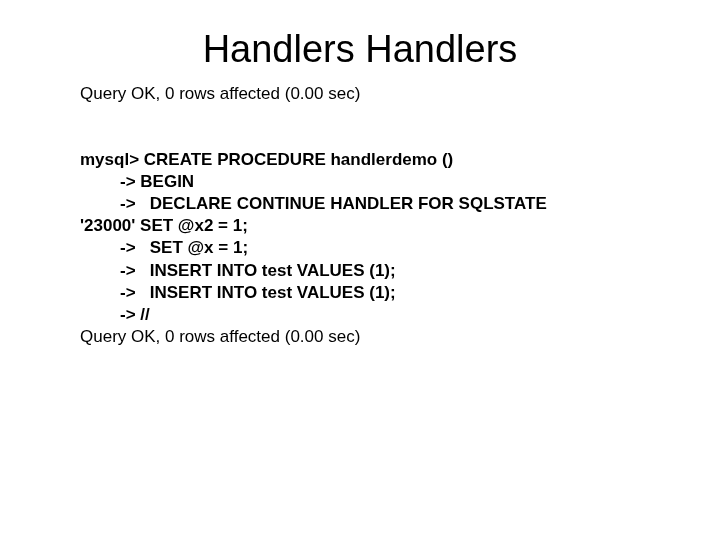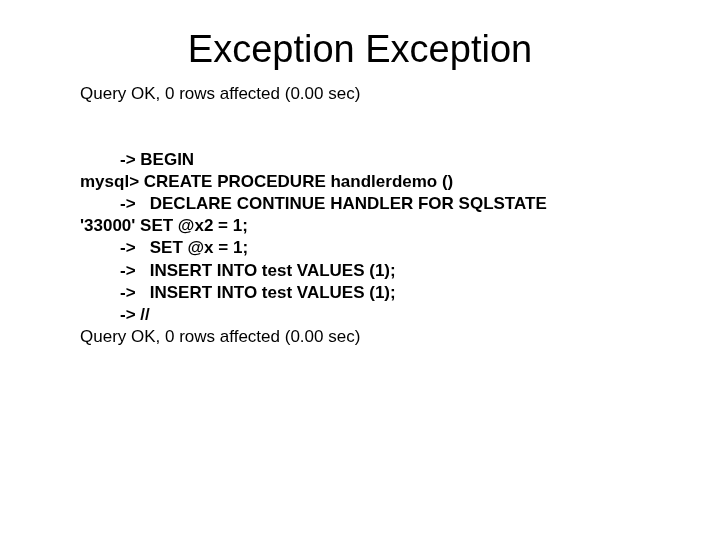--- a/index.html
+++ b/index.html
@@ -26,28 +26,28 @@
       display: block;
       white-space: pre;
     }
     .bold { font-weight: bold; }
     .gap { height: 22px; }
     .indent1 { padding-left: 40px; }
   </style>
 </head>
 <body>
 
-<h1 class="title">Exception Exception</h1>
+<h1 class="title">Handlers Handlers</h1>
 
 <div class="code-block">
   <span class="line">Query OK, 0 rows affected (0.00 sec)</span>
   <div class="gap"></div>
   <div class="gap"></div>
+  <span class="line bold">mysql&gt; CREATE PROCEDURE handlerdemo ()</span>
   <span class="line bold indent1">-&gt; BEGIN</span>
-  <span class="line bold">mysql&gt; CREATE PROCEDURE handlerdemo ()</span>
   <span class="line bold indent1">-&gt;   DECLARE CONTINUE HANDLER FOR SQLSTATE</span>
-  <span class="line bold">'33000' SET @x2 = 1;</span>
+  <span class="line bold">'23000' SET @x2 = 1;</span>
   <span class="line bold indent1">-&gt;   SET @x = 1;</span>
   <span class="line bold indent1">-&gt;   INSERT INTO test VALUES (1);</span>
   <span class="line bold indent1">-&gt;   INSERT INTO test VALUES (1);</span>
   <span class="line bold indent1">-&gt; //</span>
   <span class="line">Query OK, 0 rows affected (0.00 sec)</span>
 </div>
 
 </body></html>

